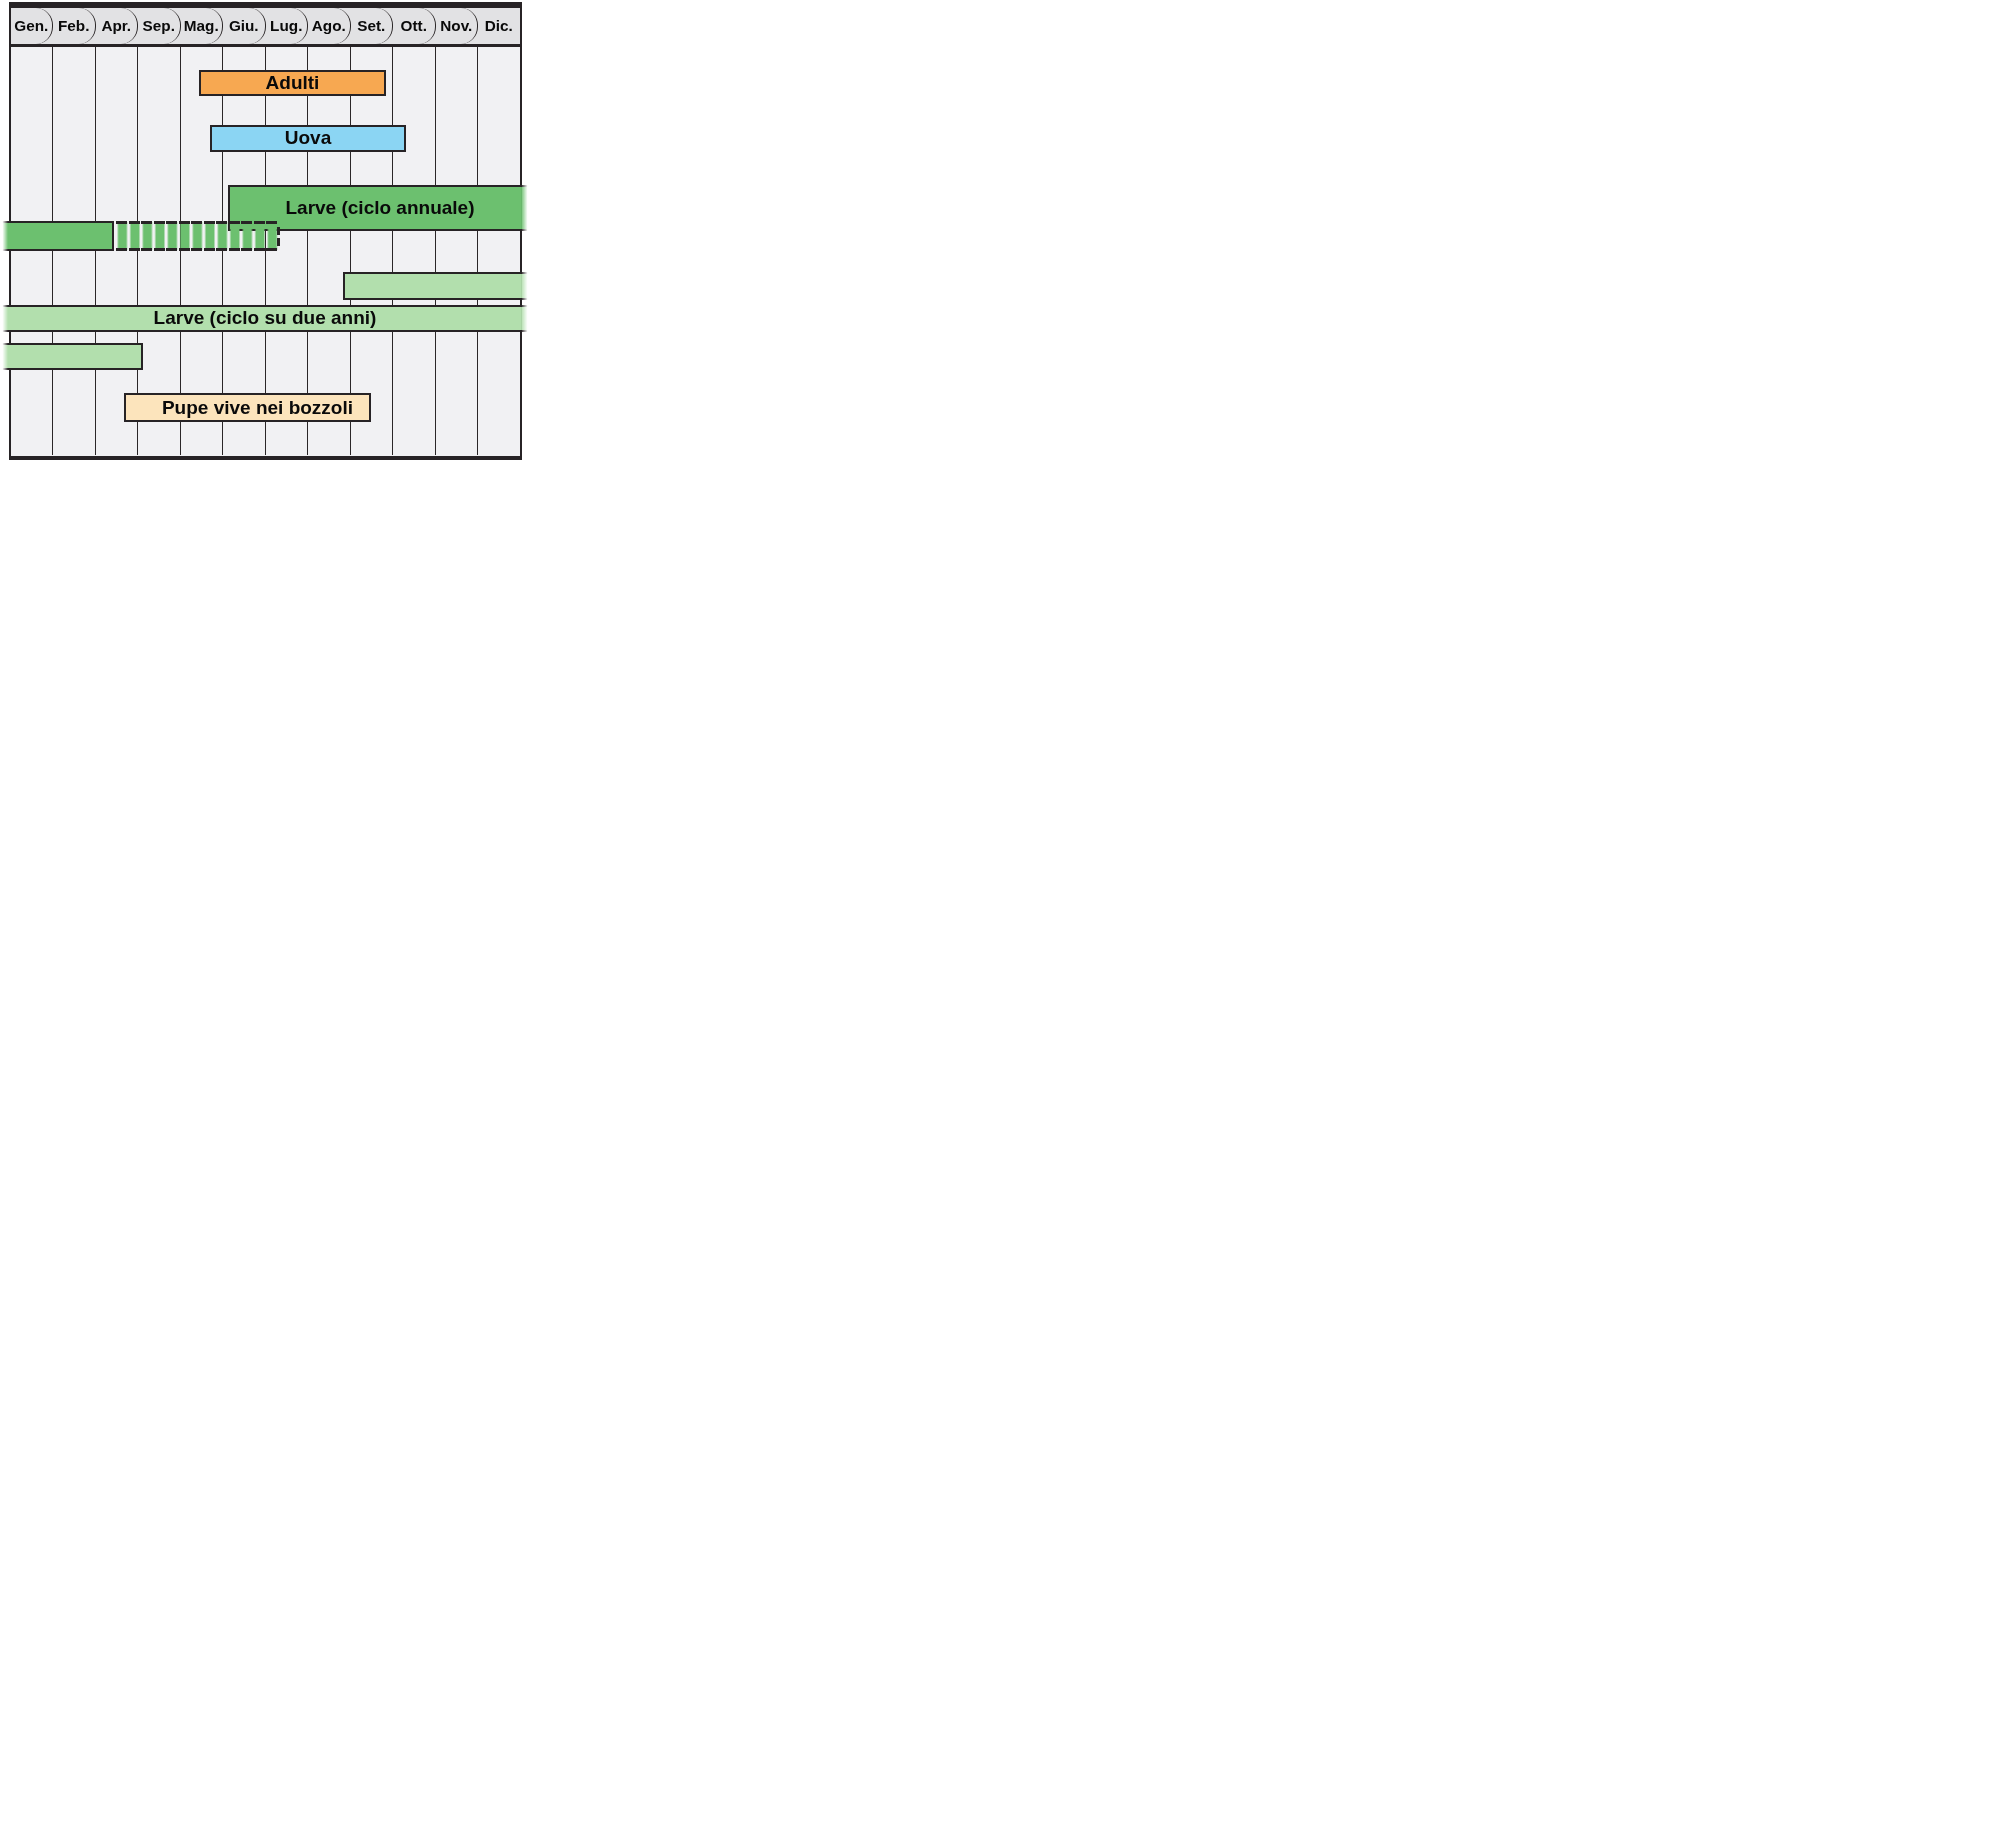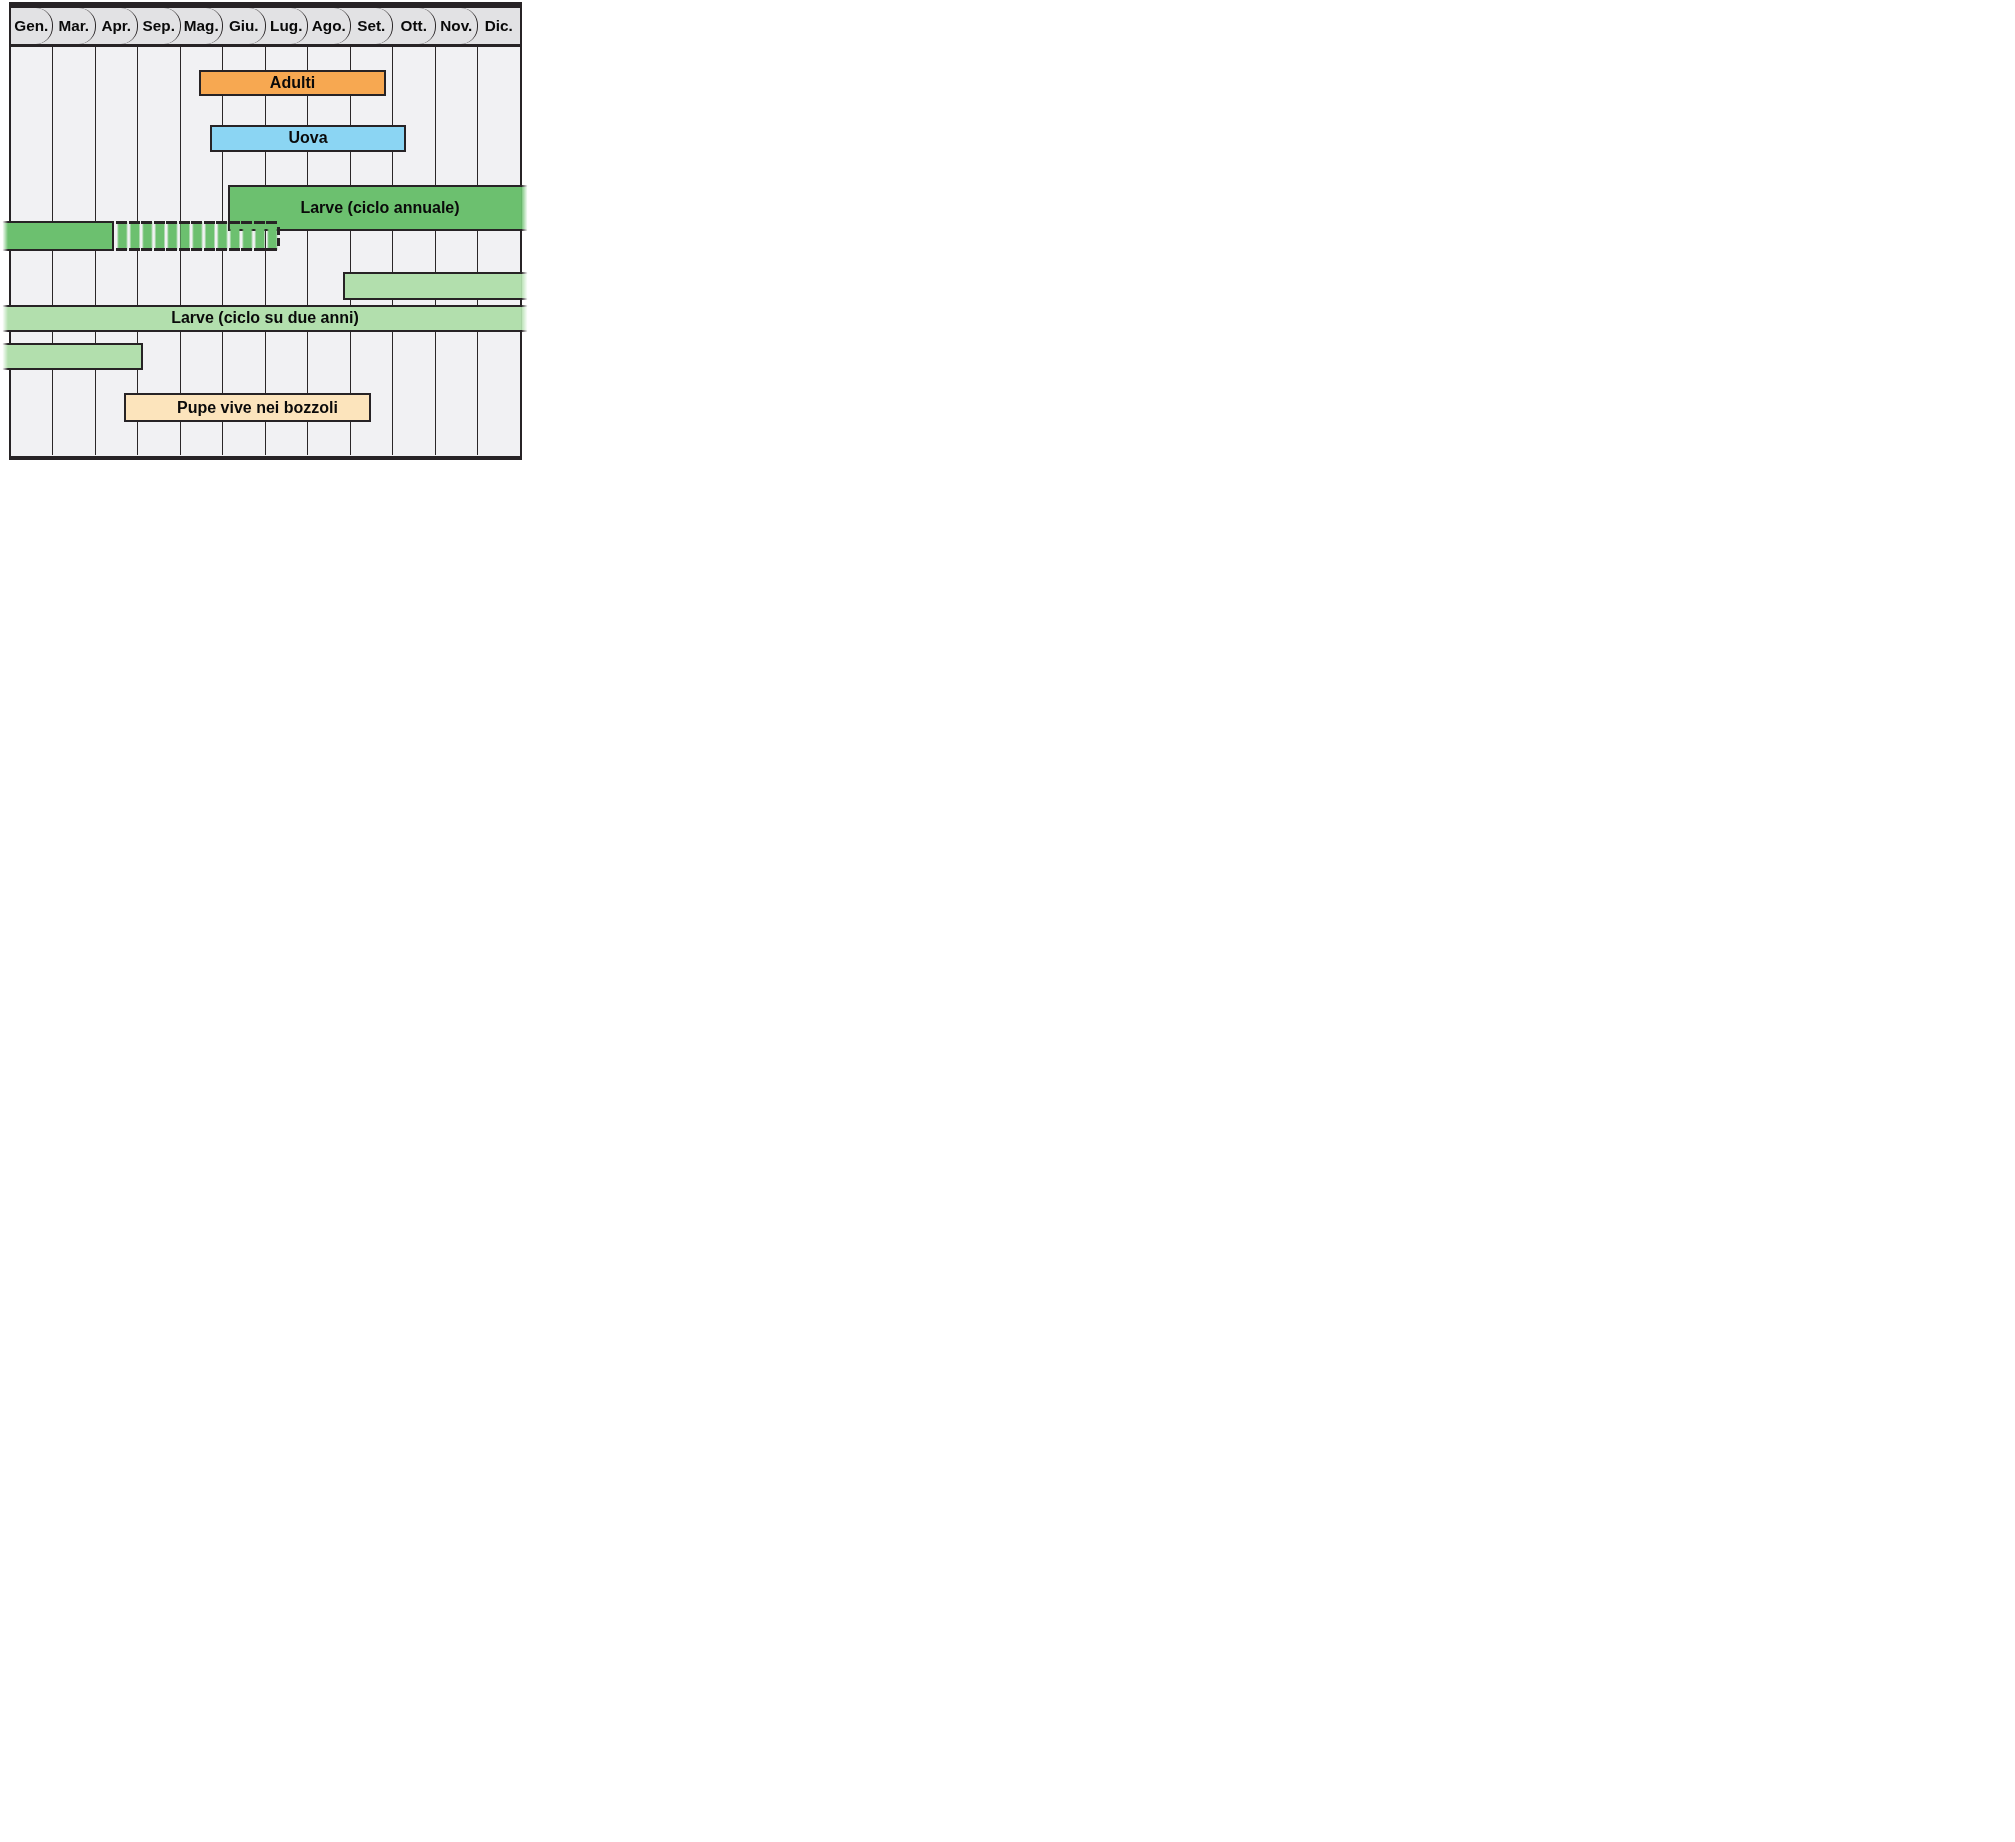--- a/index.html
+++ b/index.html
@@ -34,21 +34,21 @@
   .header-cell:last-child{border-right:none;}
   .grid-cols{display:flex;height:408px;}
   .grid-cell{flex:1;border-right:1.2px solid #2b2728;}
   .grid-cell:last-child{border-right:none;}
   
   .bar{
     position:absolute;z-index:5;
     box-sizing:border-box;
     border:2px solid var(--ink,#272325);
     display:flex;align-items:center;justify-content:center;
-    font-size:16px;white-space:nowrap;
+    font-size:19px;white-space:nowrap;
   }
   .no-left{border-left:none;}
   .no-right{border-right:none;}
   .fade-left{
     -webkit-mask-image:linear-gradient(90deg,transparent 2.4px,#000 8px);
     mask-image:linear-gradient(90deg,transparent 2.4px,#000 8px);
   }
   .fade-right{
     -webkit-mask-image:linear-gradient(90deg,#000 calc(100% - 8.9px),transparent calc(100% - 2.4px));
     mask-image:linear-gradient(90deg,#000 calc(100% - 8.9px),transparent calc(100% - 2.4px));
@@ -93,21 +93,21 @@
   }
 </style>
 </head>
 <body>
 
 <div class="page">
 
   <div class="table-frame">
     <div class="header-row">
       <div class="header-cell">Gen.</div>
-      <div class="header-cell">Mar.</div>
+      <div class="header-cell">Feb.</div>
       <div class="header-cell">Apr.</div>
       <div class="header-cell">Sep.</div>
       <div class="header-cell">Mag.</div>
       <div class="header-cell">Giu.</div>
       <div class="header-cell">Lug.</div>
       <div class="header-cell">Ago.</div>
       <div class="header-cell">Set.</div>
       <div class="header-cell">Ott.</div>
       <div class="header-cell">Nov.</div>
       <div class="header-cell">Dic.</div>

